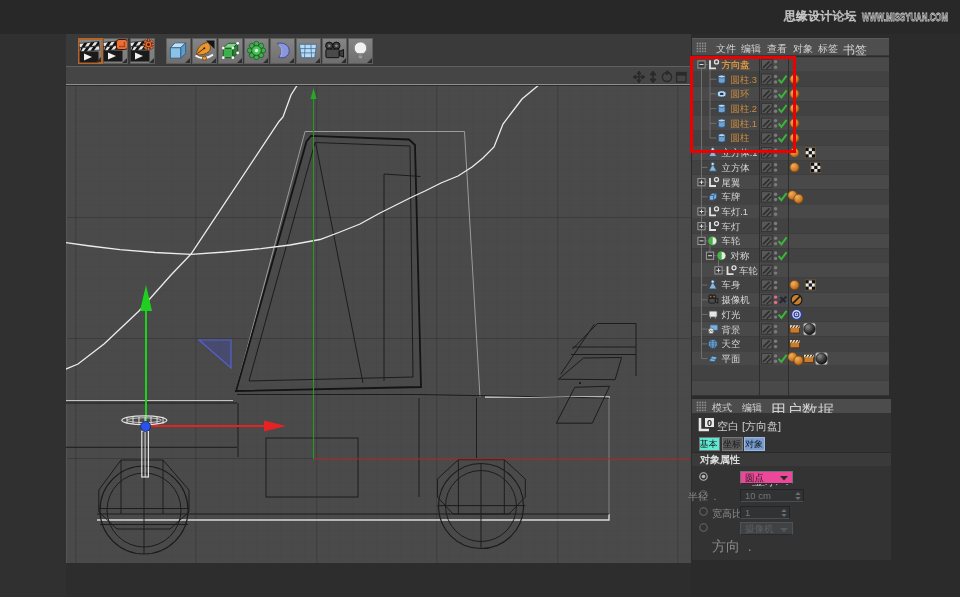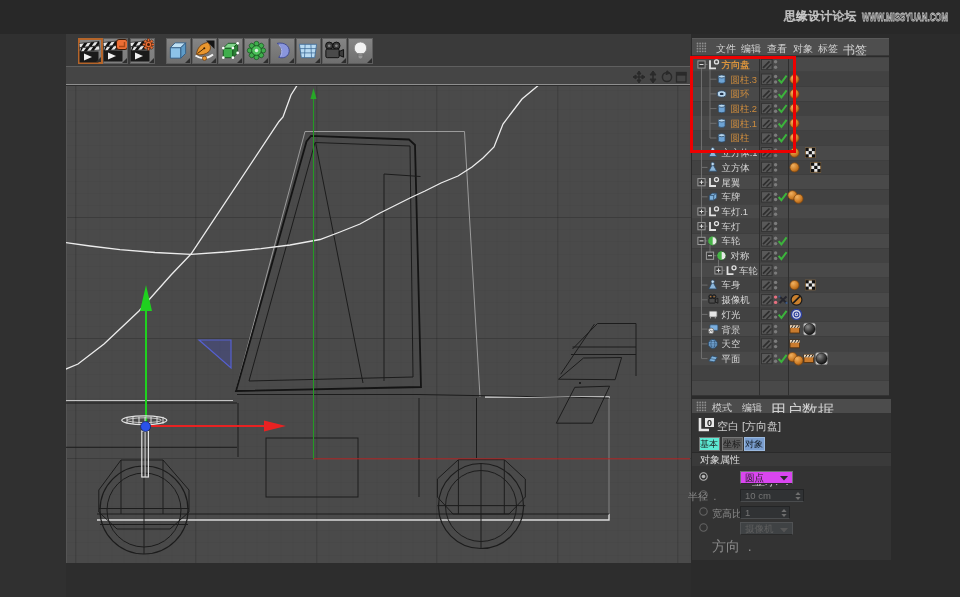--- a/index.html
+++ b/index.html
@@ -663,31 +663,31 @@
     <div class="abs" style="left:712px;top:401px;font-size:10px;color:#d0d0d0">模式</div>
     <div class="abs" style="left:742px;top:401px;font-size:10px;color:#d0d0d0">编辑</div>
     <div class="abs" style="left:770px;top:401px;font-size:16px;color:#d0d0d0">用户数据</div>
     <div class="abs" style="left:692px;top:413px;width:199px;height:147px;background:#333333"></div>
     <svg class="abs" width="18" height="16" style="left:698px;top:417px" viewBox="0 0 18 16">
       <path d="M2,1 V13 H11" fill="none" stroke="#e8e8e8" stroke-width="2.6"></path>
       <rect x="7" y="1" width="9" height="9" fill="#e8e8e8"></rect>
       <text x="11.5" y="8.6" font-size="9" font-weight="bold" fill="#222" text-anchor="middle" font-family="Liberation Sans">0</text>
     </svg>
     <div class="abs" style="left:717px;top:419px;font-size:11px;color:#cfcfcf">空白 [方向盘]</div>
-    <div class="abs" style="left:698.5px;top:437px;width:19px;height:12px;background:#5eead4;border:1px solid #787878;font-size:9px;color:#1a1a1a;text-align:center;line-height:12px;white-space:nowrap;overflow:visible">基本</div>
+    <div class="abs" style="left:698.5px;top:437px;width:19px;height:12px;background:#5eead4;border:1px solid #787878;font-size:9px;color:#1a1a1a;text-align:left;line-height:12px;white-space:nowrap;overflow:visible">基本</div>
     <div class="abs" style="left:721.5px;top:437px;width:19px;height:12px;background:#5a5a5a;border:1px solid #787878;font-size:9px;color:#1a1a1a;text-align:center;line-height:12px;white-space:nowrap;overflow:visible">坐标</div>
     <div class="abs" style="left:743.5px;top:437px;width:19px;height:12px;background:#7a9ecf;border:1px solid #9ab8dd;font-size:9px;color:#101820;text-align:center;line-height:12px;white-space:nowrap;overflow:visible">对象</div>
     <div class="abs" style="left:692px;top:452px;width:199px;height:13px;background:#3a3a3a;border-top:1px solid #2a2a2a"></div>
-    <div class="abs" style="left:700px;top:453px;font-size:10px;font-weight:normal;color:#dcdcdc">对象属性</div>
+    <div class="abs" style="left:700px;top:453px;font-size:10px;font-weight:bold;color:#dcdcdc">对象属性</div>
     <svg class="abs" width="9" height="9" style="left:699px;top:472px">
       <circle cx="4.5" cy="4.5" r="3.7" fill="none" stroke="#b4b4b4" stroke-width="1.1"></circle>
       <circle cx="4.5" cy="4.5" r="1.8" fill="#b4b4b4"></circle>
     </svg>
     <div class="abs" style="left:752px;top:472px;font-size:13px;color:#b8b8b8">显示&nbsp;&nbsp;.</div>
-    <div class="abs" style="left:740px;top:470.5px;width:53px;height:13px;background:#d946ef;border:1px solid #6e7174;border-bottom-color:#2a2a2a;box-sizing:border-box;font-size:9.5px;color:#1e1e1e;line-height:12px;padding-left:4px">圆点<svg width="8" height="5" style="position:absolute;right:4px;top:4.5px">
+    <div class="abs" style="left:740px;top:470.5px;width:53px;height:13px;background:#ec4899;border:1px solid #6e7174;border-bottom-color:#2a2a2a;box-sizing:border-box;font-size:9.5px;color:#1e1e1e;line-height:12px;padding-left:4px">圆点<svg width="8" height="5" style="position:absolute;right:4px;top:4.5px">
         <polygon points="0,0 8,0 4,4.6" fill="#2a2a2a"></polygon>
       </svg></div>
     <svg class="abs" width="9" height="9" style="left:699px;top:489.5px">
       <circle cx="4.5" cy="4.5" r="3.7" fill="none" stroke="#646464" stroke-width="1.1"></circle>
     </svg>
     <div class="abs" style="left:688px;top:489.5px;font-size:10px;color:#8a8a8a">半径&nbsp;&nbsp;.</div>
     <div class="abs" style="left:740px;top:488.5px;width:64px;height:13px;background:#303234;border:1px solid #232425;border-bottom-color:#4a4c4e;box-sizing:border-box;font-size:9.5px;color:#767676;line-height:12px;padding-left:4px">10 cm<svg width="6" height="8" style="position:absolute;right:2px;top:2px">
         <polygon points="3,0 5.6,3 0.4,3" fill="#6e6e6e"></polygon>
         <polygon points="3,8 5.6,5 0.4,5" fill="#6e6e6e"></polygon>
       </svg></div>

